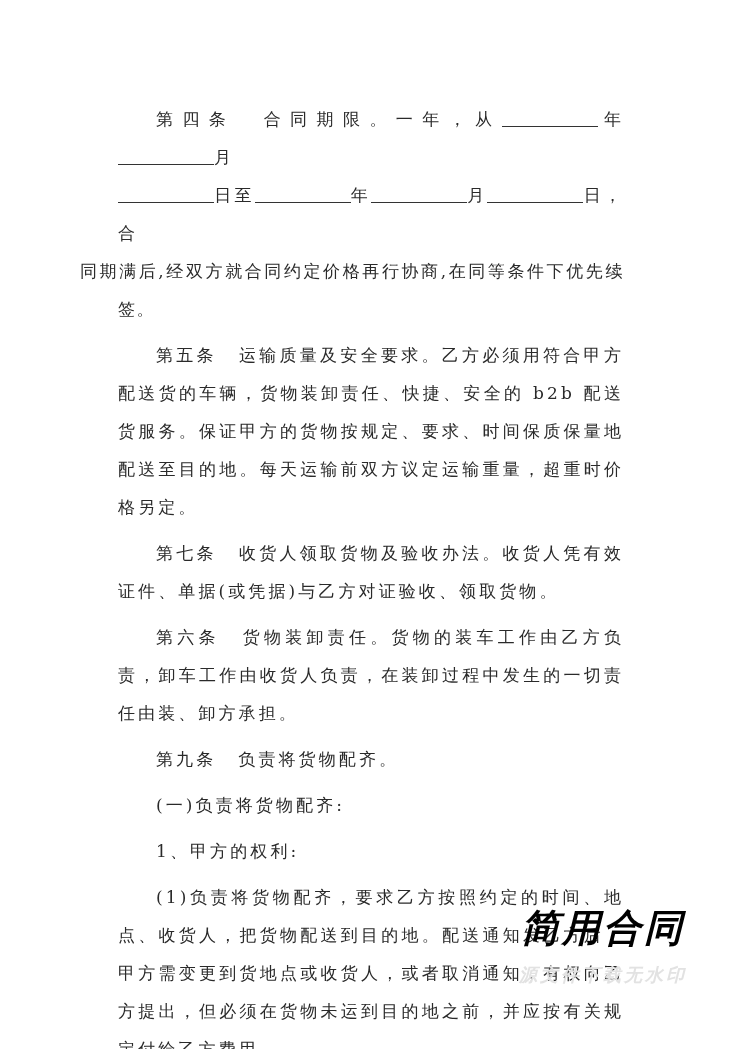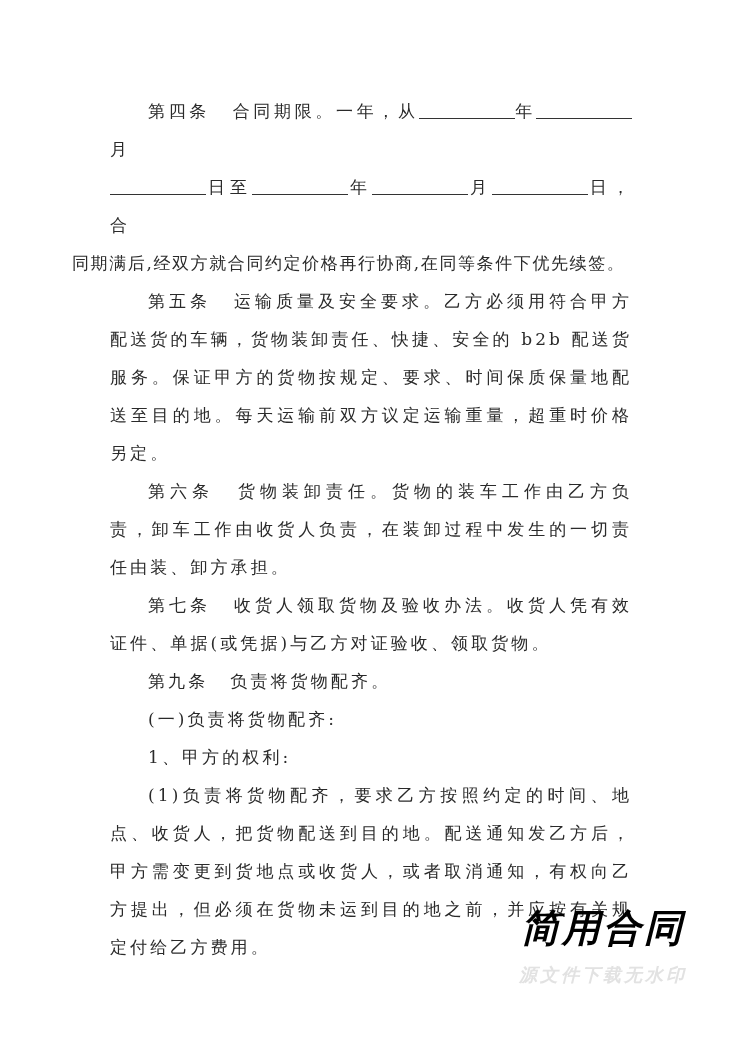--- a/index.html
+++ b/index.html
@@ -2,21 +2,21 @@
 <html><head>
 <meta charset="utf-8">
 <style>
   html, body { margin: 0; padding: 0; }
   body {
     width: 742px; height: 1049px; background: #ffffff; position: relative; overflow: hidden;
     font-family: "DejaVu Serif", "Liberation Serif", serif;
     color: #2a2a2a;
   }
   .page { position: absolute; left: 110px; top: 92px; width: 522px; }
-  .para { font-size: 17px; line-height: 38px; letter-spacing: 3.1px; margin: 0; text-align: justify; }
+  .para { font-size: 17px; line-height: 38px; letter-spacing: 3.1px; margin: 8px; text-align: justify; }
   .indent { text-indent: 38px; }
   .tight { letter-spacing: 1.6px; }
   .blank { display: inline-block; border-bottom: 1px solid #333; height: 20px; vertical-align: -2px; }
   .b96 { width: 96px; }
   .sp { display: inline-block; width: 22px; }
   .watermark { position: absolute; left: 508px; top: 906px; width: 190px; text-align: center; pointer-events: none; }
   .wm-main { font-family: "DejaVu Sans", sans-serif; font-weight: bold; font-style: italic; font-size: 38px; color: #000000; letter-spacing: 3px; line-height: 44px; }
   .wm-sub { font-family: "DejaVu Sans", sans-serif; font-weight: bold; font-style: italic; font-size: 18px; color: #e2e2e2; letter-spacing: 3px; line-height: 26px; margin-top: 12px; }
 </style>
 </head>
@@ -26,25 +26,25 @@
 
   <p class="para indent">
     <span>第四条</span><span class="sp"></span><span>合同期限。一年，从</span><span class="blank b96"></span><span>年</span><span class="blank b96"></span><span>月</span><br><span class="blank b96"></span><span>日至</span><span class="blank b96"></span><span>年</span><span class="blank b96"></span><span>月</span><span class="blank b96"></span><span>日，合</span><br><span class="tight" style="margin-left:-38px">同期满后,经双方就合同约定价格再行协商,在同等条件下优先续签。</span>
   </p>
 
   <p class="para indent">
     <span>第五条</span><span class="sp"></span><span>运输质量及安全要求。乙方必须用符合甲方配送货的车辆，货物装卸责任、快捷、安全的 b2b 配送货服务。保证甲方的货物按规定、要求、时间保质保量地配送至目的地。每天运输前双方议定运输重量，超重时价格另定。</span>
   </p>
 
   <p class="para indent">
-    <span>第六条</span><span class="sp"></span><span>货物装卸责任。货物的装车工作由乙方负责，卸车工作由收货人负责，在装卸过程中发生的一切责任由装、卸方承担。</span>
+    <span>第七条</span><span class="sp"></span><span>收货人领取货物及验收办法。收货人凭有效证件、单据(或凭据)与乙方对证验收、领取货物。</span>
   </p>
 
   <p class="para indent">
-    <span>第七条</span><span class="sp"></span><span>收货人领取货物及验收办法。收货人凭有效证件、单据(或凭据)与乙方对证验收、领取货物。</span>
+    <span>第六条</span><span class="sp"></span><span>货物装卸责任。货物的装车工作由乙方负责，卸车工作由收货人负责，在装卸过程中发生的一切责任由装、卸方承担。</span>
   </p>
 
 
   <p class="para indent">
     <span>第九条</span><span class="sp"></span><span>负责将货物配齐。</span>
   </p>
 
   <p class="para indent">(一)负责将货物配齐:</p>
 
   <p class="para indent">1、甲方的权利:</p>

